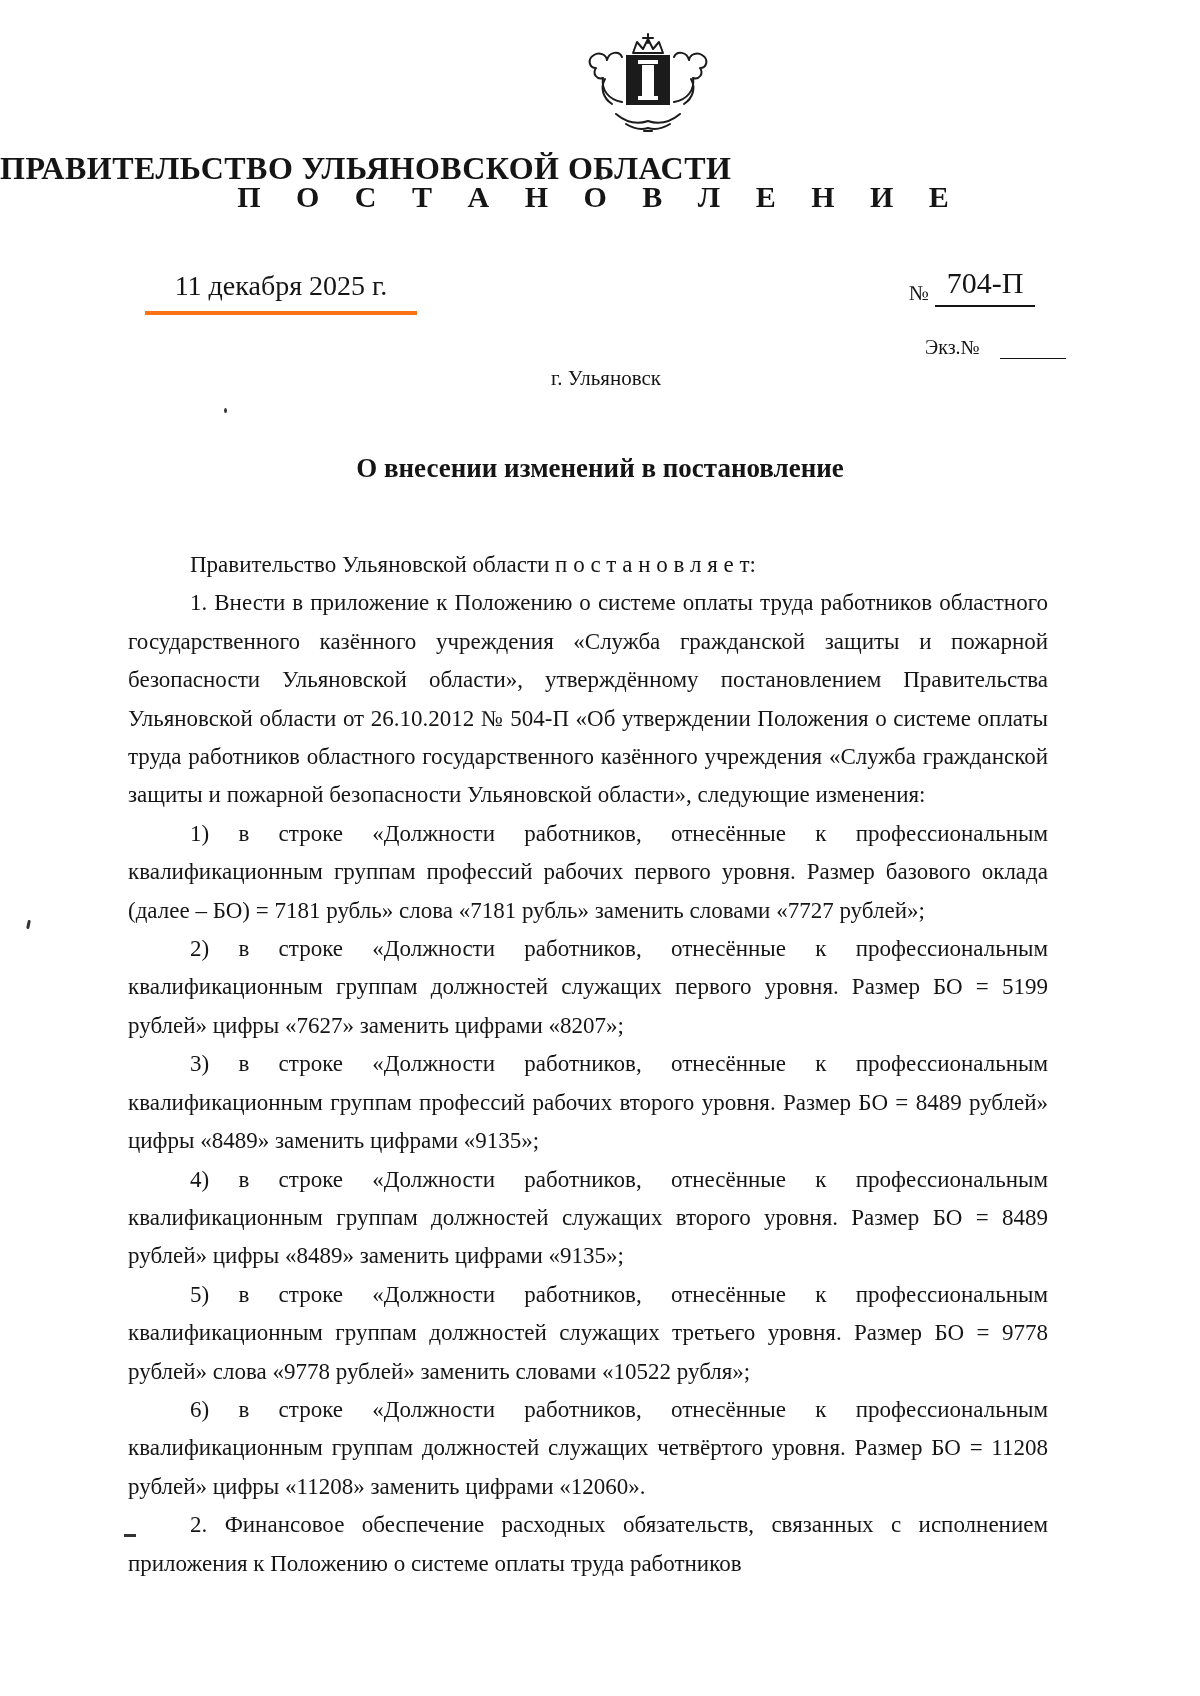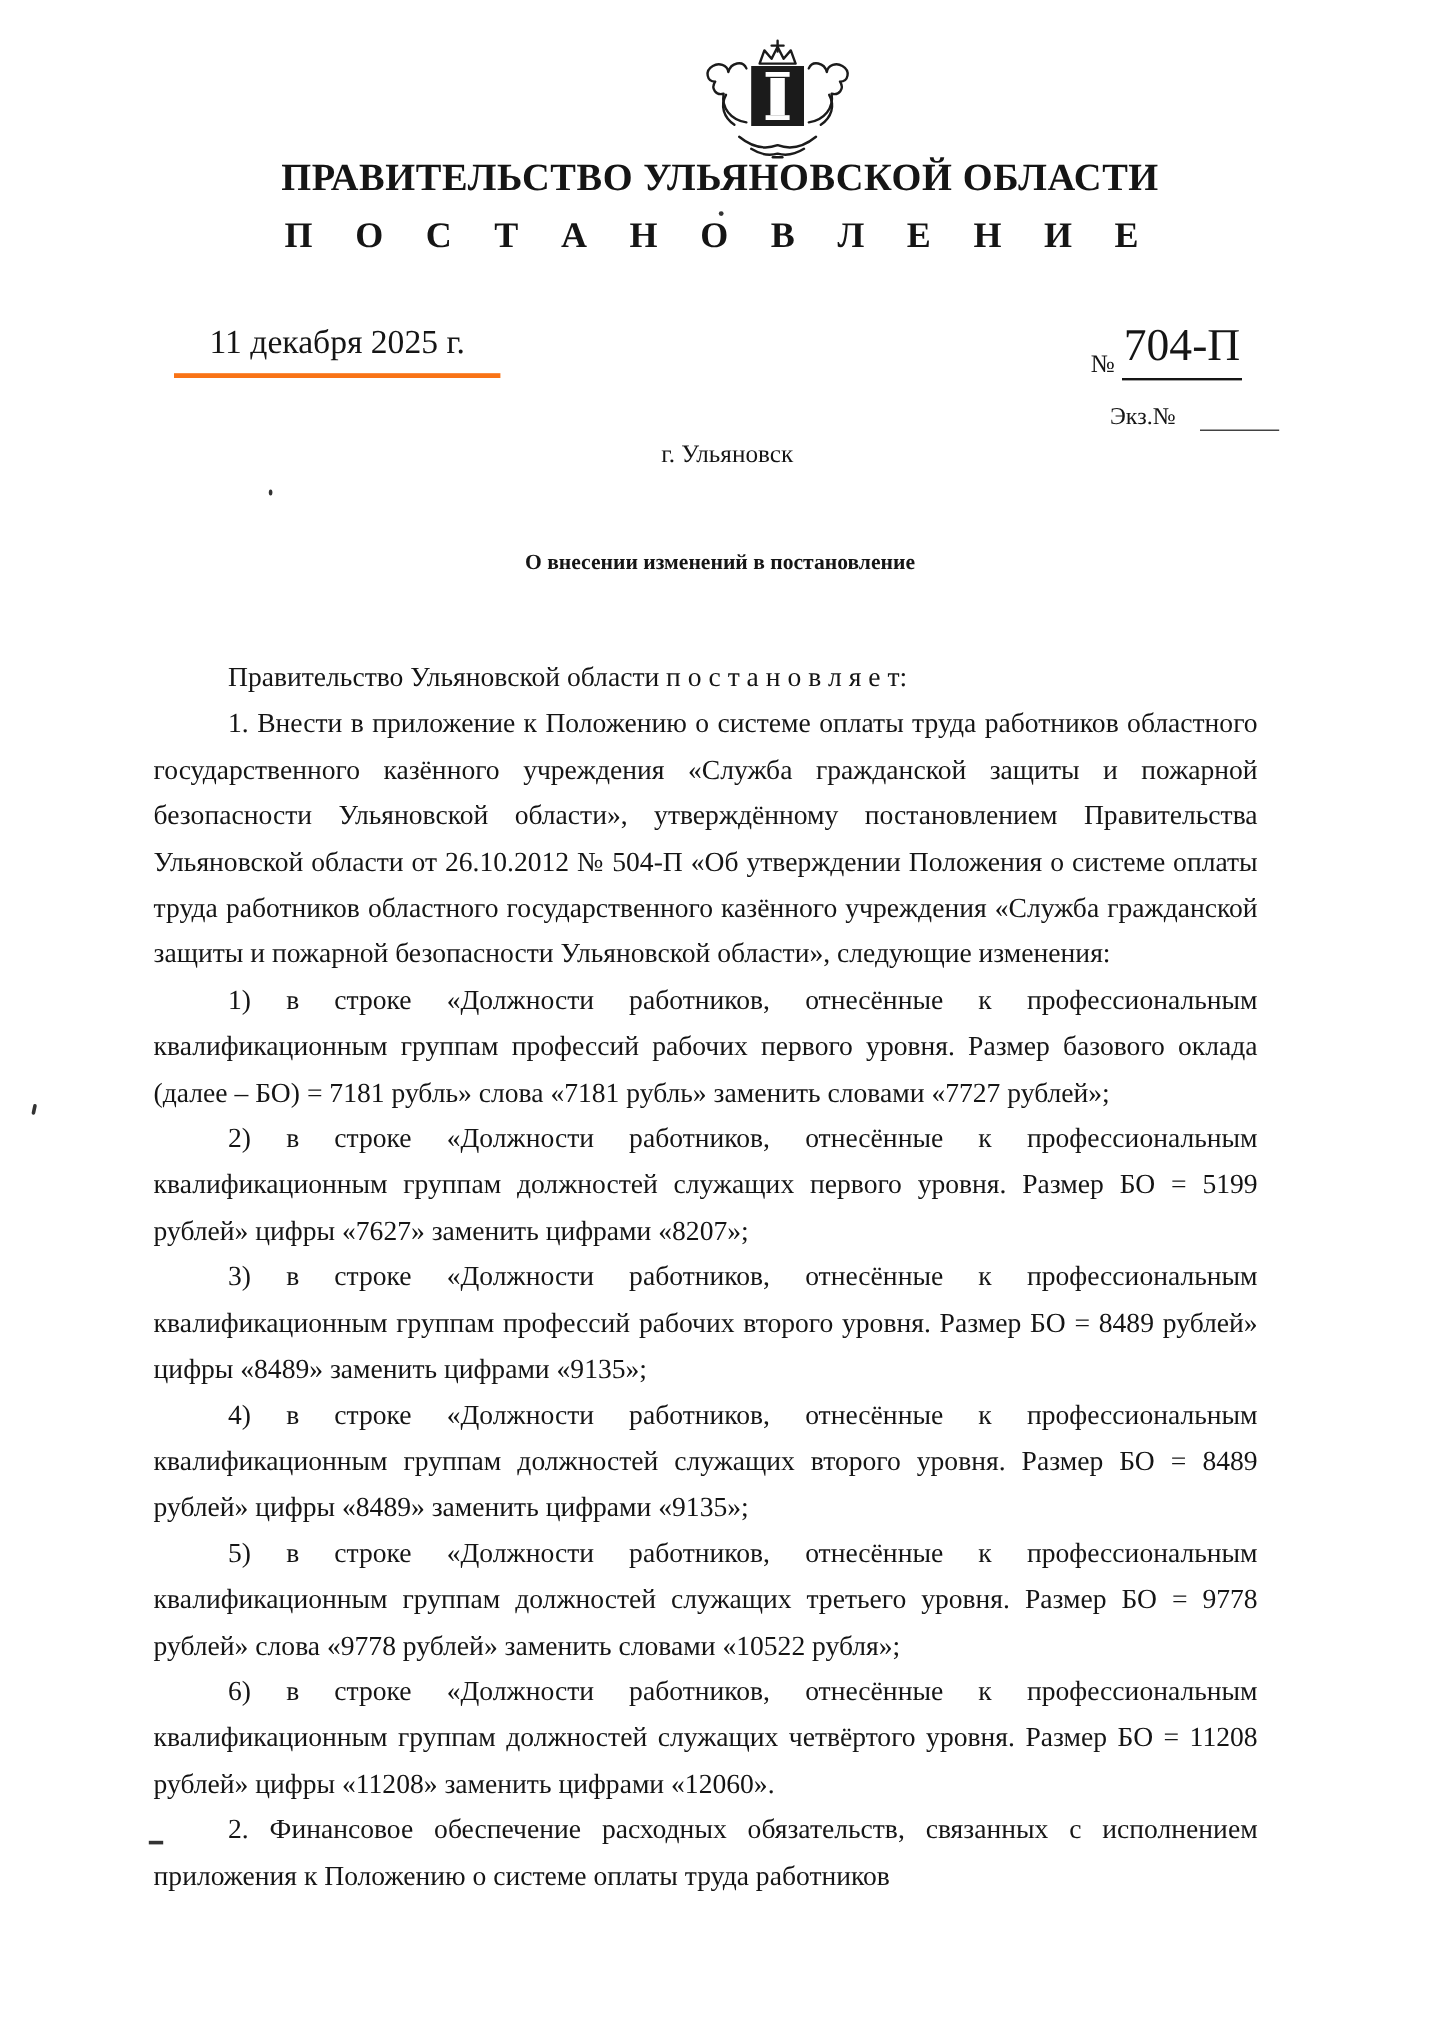--- a/index.html
+++ b/index.html
@@ -15,23 +15,22 @@
   .crest {
     position: absolute;
     top: 32px;
     left: 50%;
     margin-left: -52px; 
     width: 200px;
     height: 104px;
   }
   .org-name {
     position: absolute;
-    top: 129px;
+    top: 150px;
     left: 0; right: 0;
-    text-align: center;
     font-weight: bold;
     font-size: 32px;
     letter-spacing: 0.5px;
     white-space: nowrap;
   }
   .doc-type {
     position: absolute;
     top: 180px;
     left: 0; right: 0;
     text-align: center;
@@ -53,21 +52,21 @@
   }
   .num-block {
     position: absolute;
     top: 266px;
     left: 935px;
     width: 100px;
     border-bottom: 2px solid #151515;
     text-align: center;
     padding-bottom: 5px;
   }
-  .num-value { font-size: 38px; white-space: nowrap; text-align: center; }
+  .num-value { font-size: 30px; white-space: nowrap; text-align: center; }
   .num-sign {
     position: absolute;
     left: -26px;
     bottom: -1px;
     font-size: 21px;
   }
   .copy-block {
     position: absolute;
     top: 336px;
     left: 925px;
@@ -91,21 +90,21 @@
     font-size: 21px;
     padding-left: 12px;
   }
   .title {
     position: absolute;
     top: 450px;
     left: 120px;
     right: 120px;
     text-align: center;
     font-weight: bold;
-    font-size: 18px;
+    font-size: 27px;
     line-height: 37px;
   }
   .body-text {
     position: absolute;
     top: 546px;
     left: 128px;
     width: 920px;
     font-size: 23px;
     line-height: 38.4px;
     text-align: justify;

